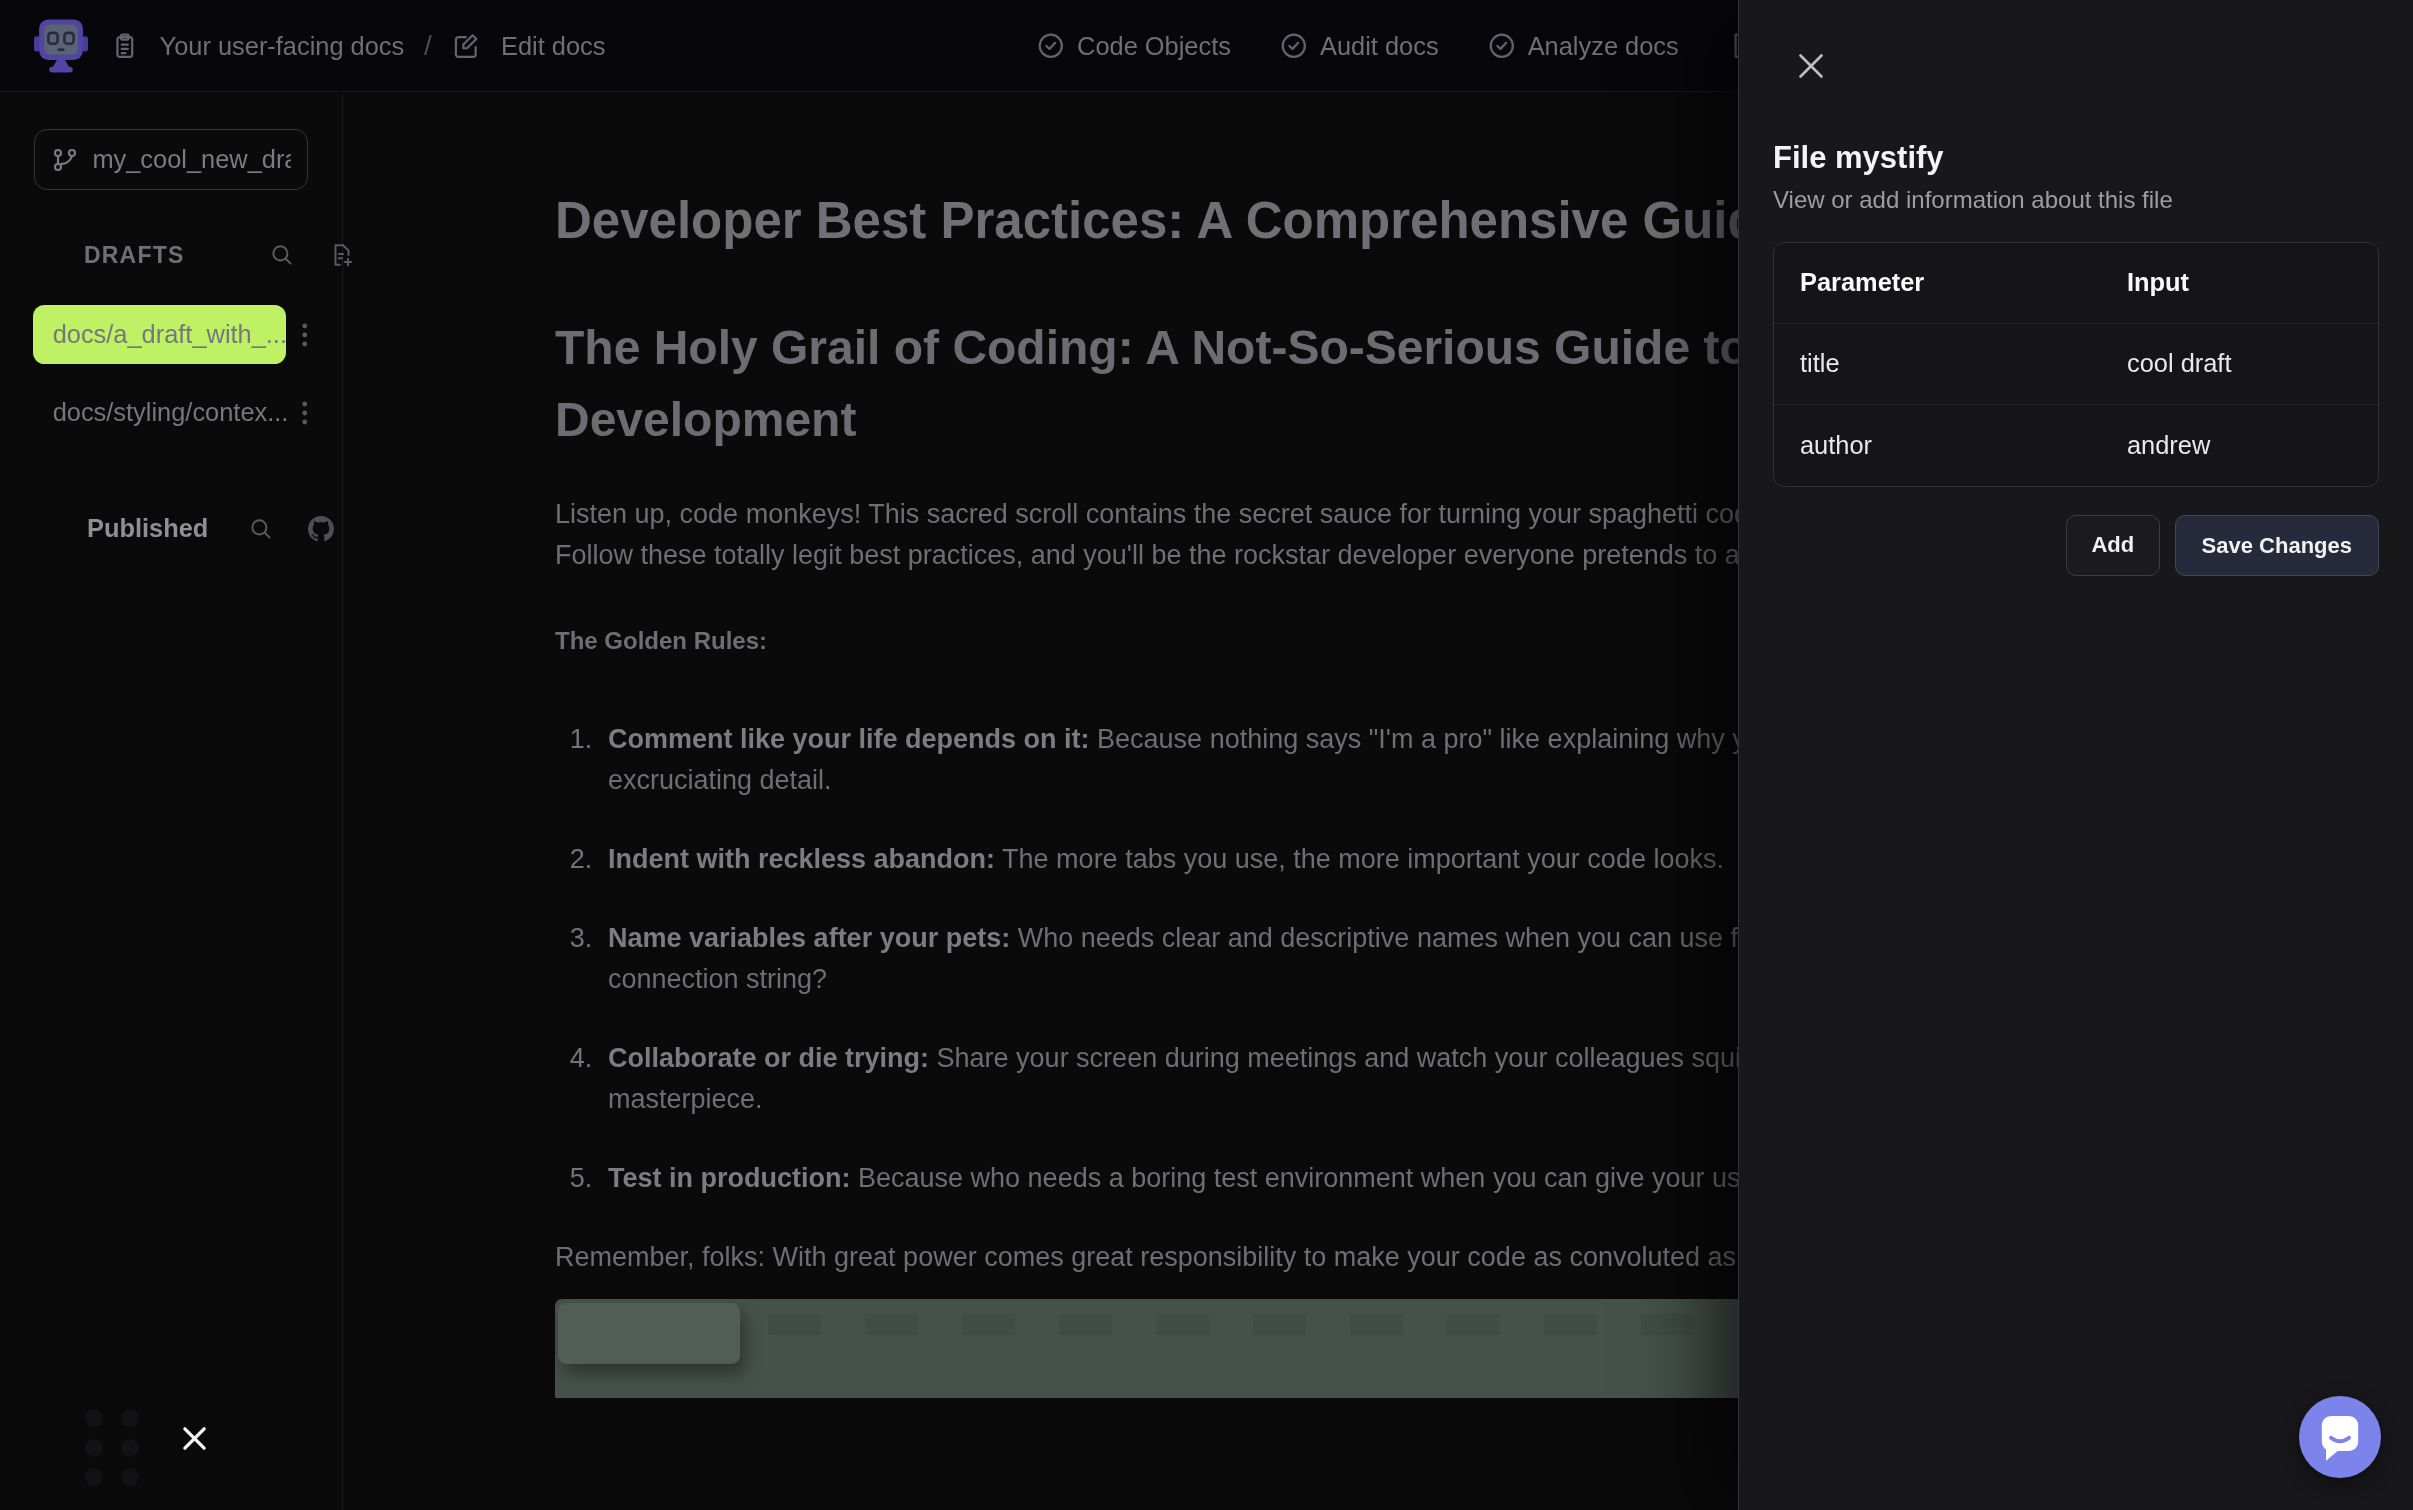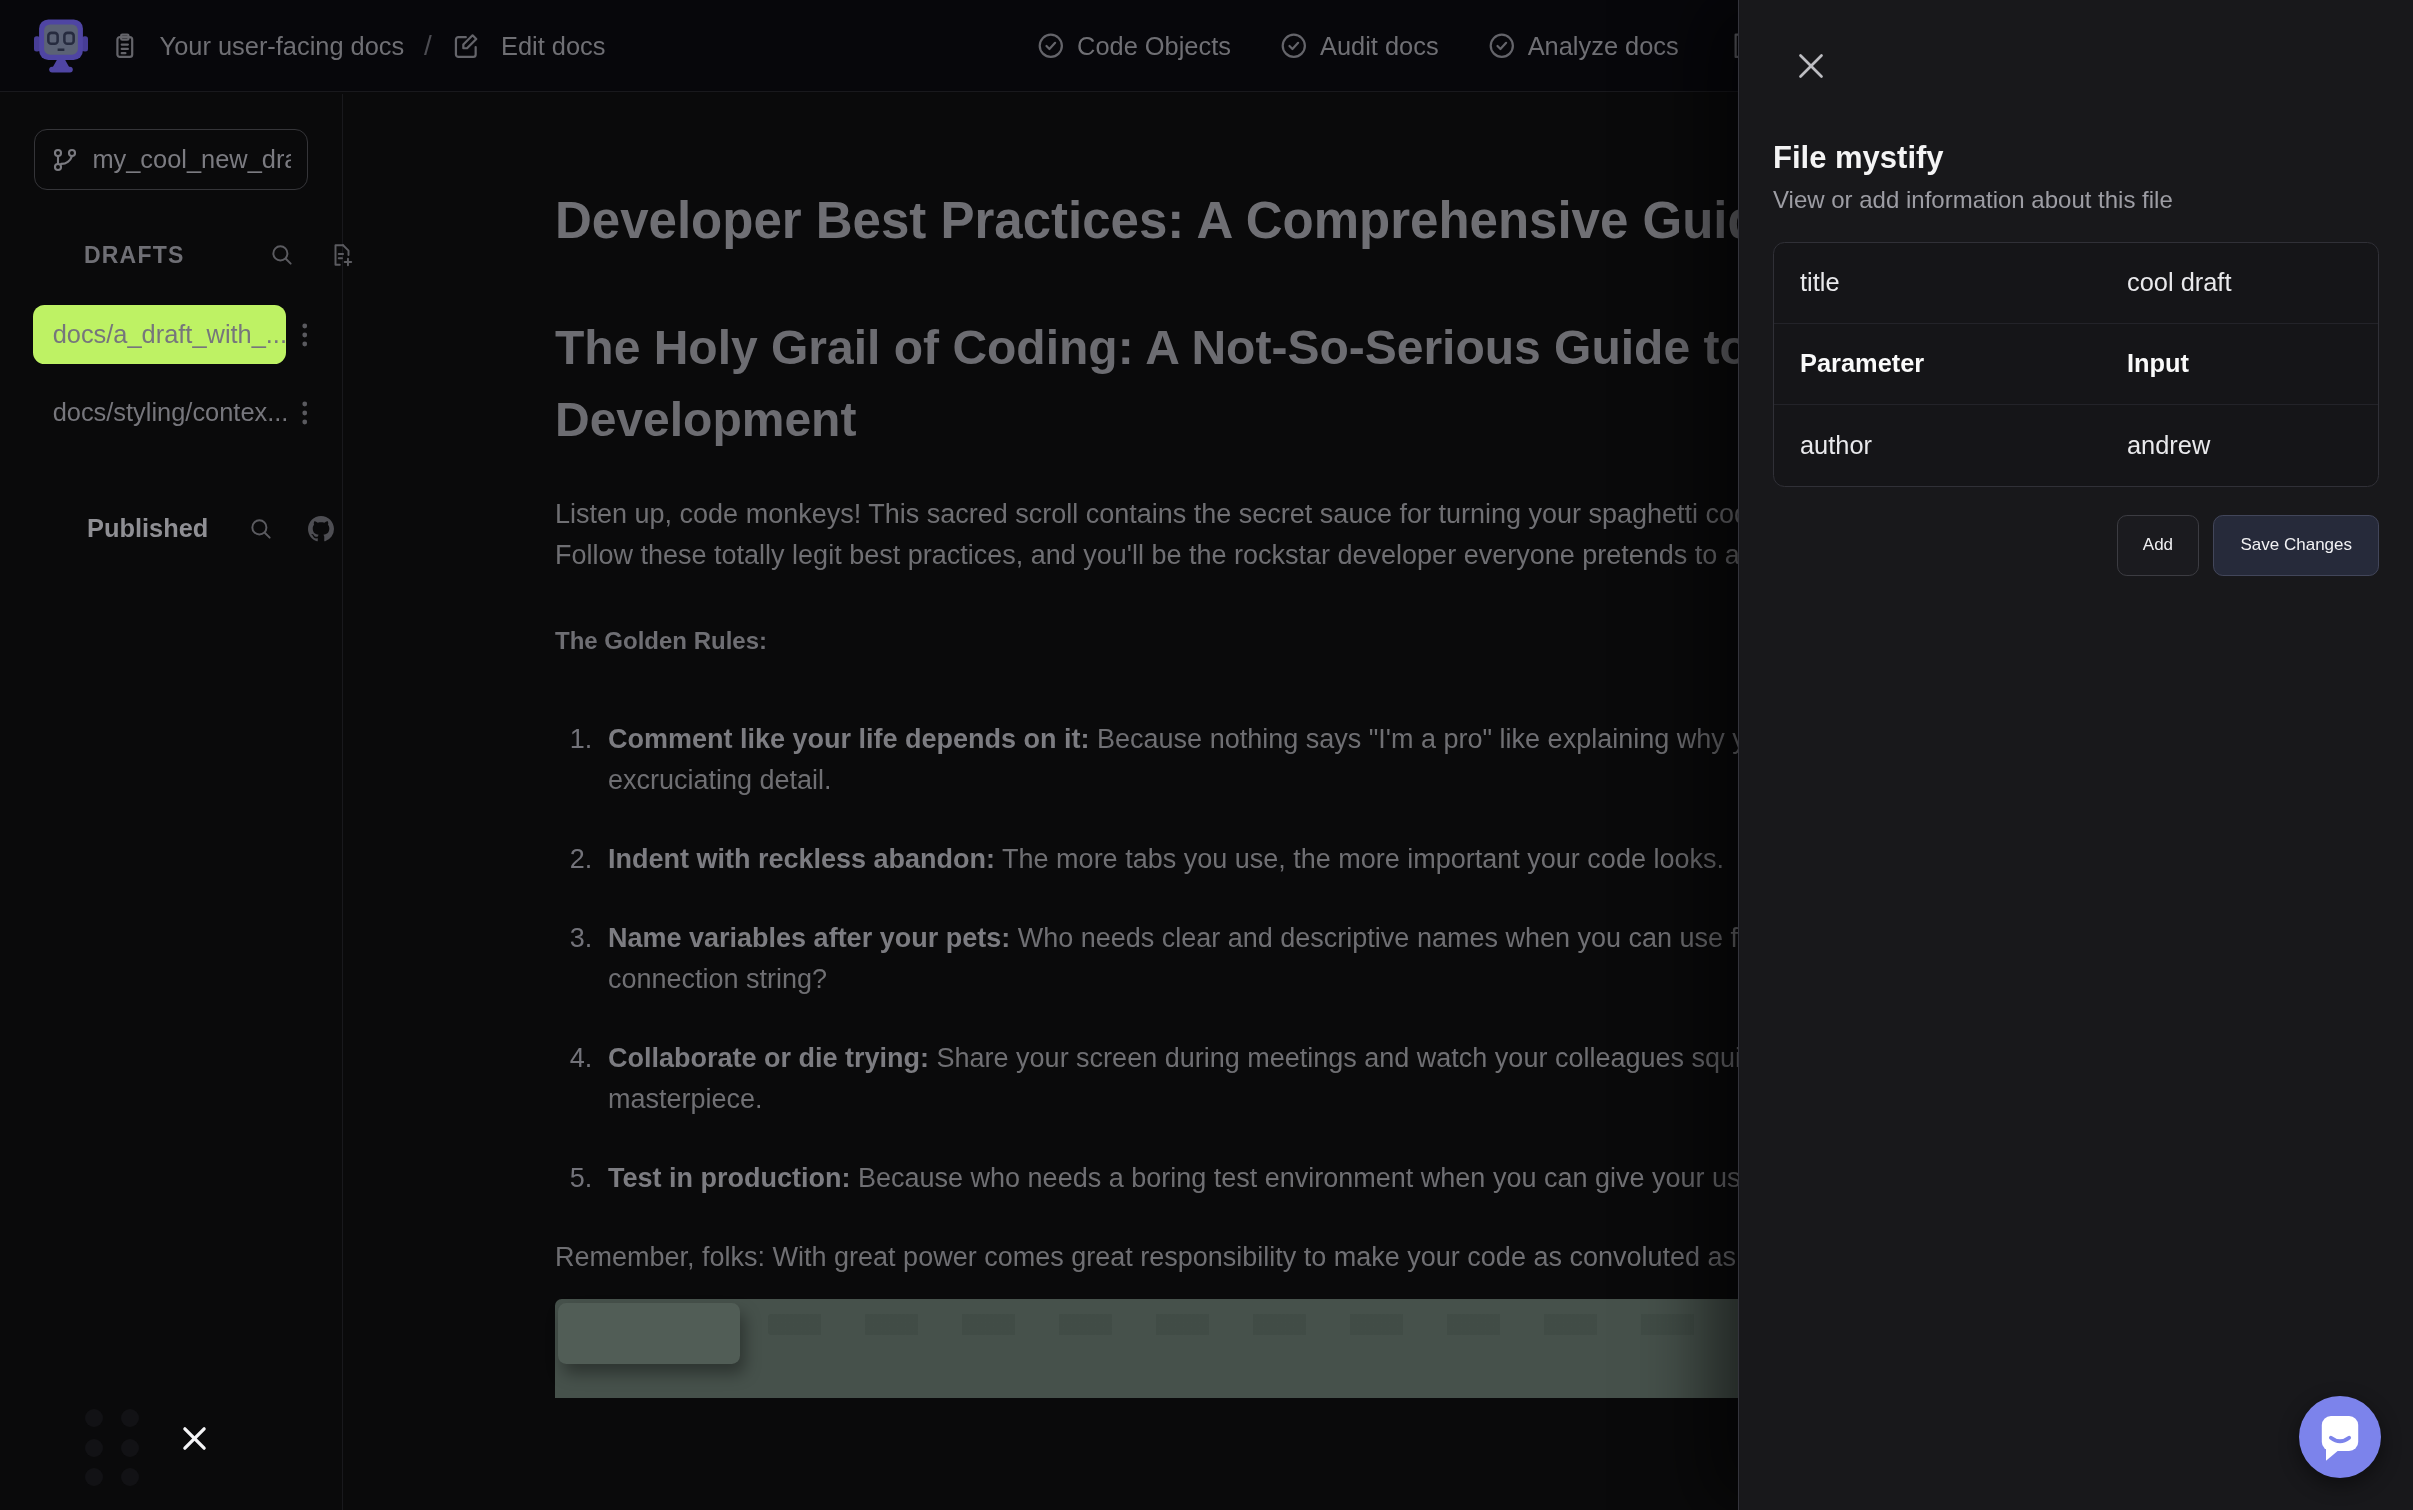--- a/index.html
+++ b/index.html
@@ -86,22 +86,22 @@
   .panel-close svg{width:36px;height:36px;stroke:#bdbdc2;}
   .panel-title{margin:53px 0 0 0;font-size:31px;line-height:36px;font-weight:700;color:#f4f4f5;}
   .panel-sub{margin:9.9px 0 0 0;font-size:24px;line-height:28px;color:#9d9da4;}
   .meta-table{margin-top:28px;border:1.6px solid #303037;border-radius:11.5px;background:#151518;overflow:hidden;}
   .t-row{display:flex;height:81px;align-items:center;border-bottom:1.6px solid #232329;}
   .t-row:last-child{border-bottom:none;}
   .t-cell{padding-left:26px;font-size:25.4px;color:#e9e9ec;}
   .t-c1{width:327px;flex:none;}
   .t-head .t-cell{font-weight:700;color:#fafafa;}
   .panel-actions{margin-top:28px;display:flex;justify-content:flex-end;gap:14.8px;}
-  .btn{height:61px;border-radius:9.9px;font-size:17px;cursor:pointer;
-       font-family:"Liberation Sans","DejaVu Sans",sans-serif;}
+  .btn{height:61px;border-radius:9.9px;font-size:22px;cursor:pointer;
+       font-family:"Liberation Sans","DejaVu Sans",sans-serif;font-weight:bold;}
   .btn-add{padding:0 24.6px;background:#1b1b1f;border:1.6px solid #3c3c42;color:#f0f0f2;}
   .btn-save{padding:17px 26px;background:#262a3a;border:1.6px solid #42465a;color:#f2f2f4;}
 </style>
 </head>
 <body>
 
 <div class="app">
 
   <header class="topbar">
     <div class="logo">
@@ -315,28 +315,28 @@
     <button class="panel-close">
       <svg viewBox="0 0 24 24" fill="none" stroke-width="1.8" stroke-linecap="round">
           <line x1="5" y1="5" x2="19" y2="19"></line>
           <line x1="19" y1="5" x2="5" y2="19"></line>
         </svg>
     </button>
     <h2 class="panel-title">File mystify</h2>
     <p class="panel-sub">View or add information about this file</p>
 
     <div class="meta-table">
+      <div class="t-row t-head">
+        <div class="t-cell t-c1">Parameter</div>
+        <div class="t-cell">Input</div>
+      </div>
       <div class="t-row">
         <div class="t-cell t-c1">title</div>
         <div class="t-cell">cool draft</div>
       </div>
-      <div class="t-row t-head">
-        <div class="t-cell t-c1">Parameter</div>
-        <div class="t-cell">Input</div>
-      </div>
       <div class="t-row">
         <div class="t-cell t-c1">author</div>
         <div class="t-cell">andrew</div>
       </div>
     </div>
 
     <div class="panel-actions">
       <button class="btn btn-add">Add</button>
       <button class="btn btn-save">Save Changes</button>
     </div>

